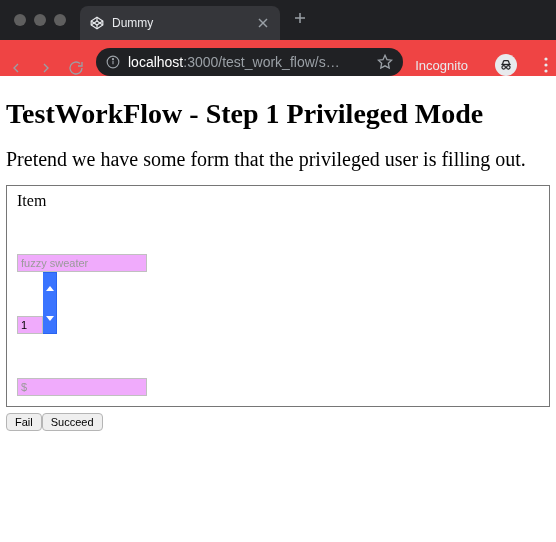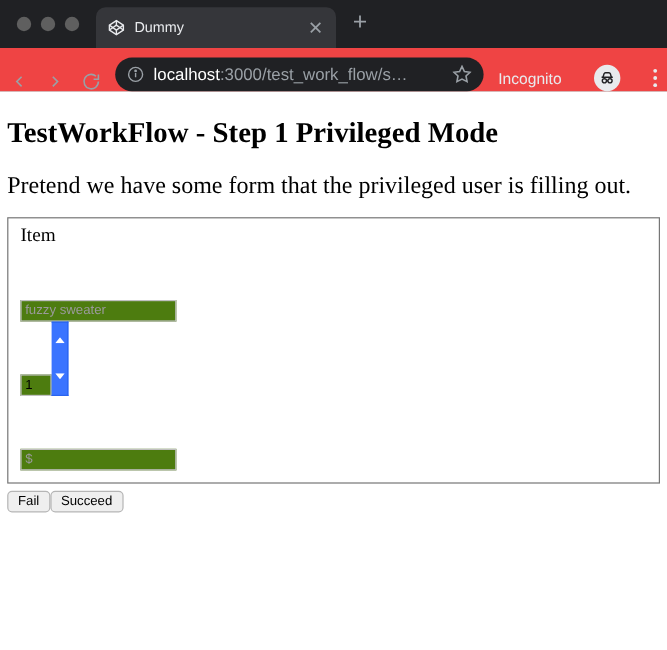--- a/index.html
+++ b/index.html
@@ -90,38 +90,38 @@
     width: 22px; height: 22px; border-radius: 50%;
     background: #e8eaed; display:flex; align-items:center; justify-content:center;
   }
   .kebab { color:#e8eaed; display:flex; }
 
   
   .page {
     padding: 8px 6px;
   }
   h1 {
-    font-size: 24px;
+    font-size: 28px;
     font-weight: bold;
     margin: 14px 0 18px 0;
     line-height: 1.15;
   }
   .intro { font-size: 20px; margin: 6px 0 14px 0; }
   fieldset {
     border: 1px solid #767676;
     margin: 0 0 6px 0;
     padding: 4px 10px 10px 10px;
   }
   legend { font-size: 16px; padding: 0 2px; }
   .field-label { font-size: 16px; margin-top: 2px; }
   .text-input, .num-input {
     font-family: Arial, sans-serif;
     font-size: 11px;
     border: 1px solid #c0c0c0;
-    background: #4d7c0f;
+    background: #f0abfc;
     height: 18px;
     padding: 1px 3px;
     margin-top: 44px;
   }
   .text-input { width: 130px; }
   .text-input::placeholder { color: #9a9a9a; }
   .num-wrap { display:flex; align-items:stretch; }
   .num-input {
     width: 26px;
   }

